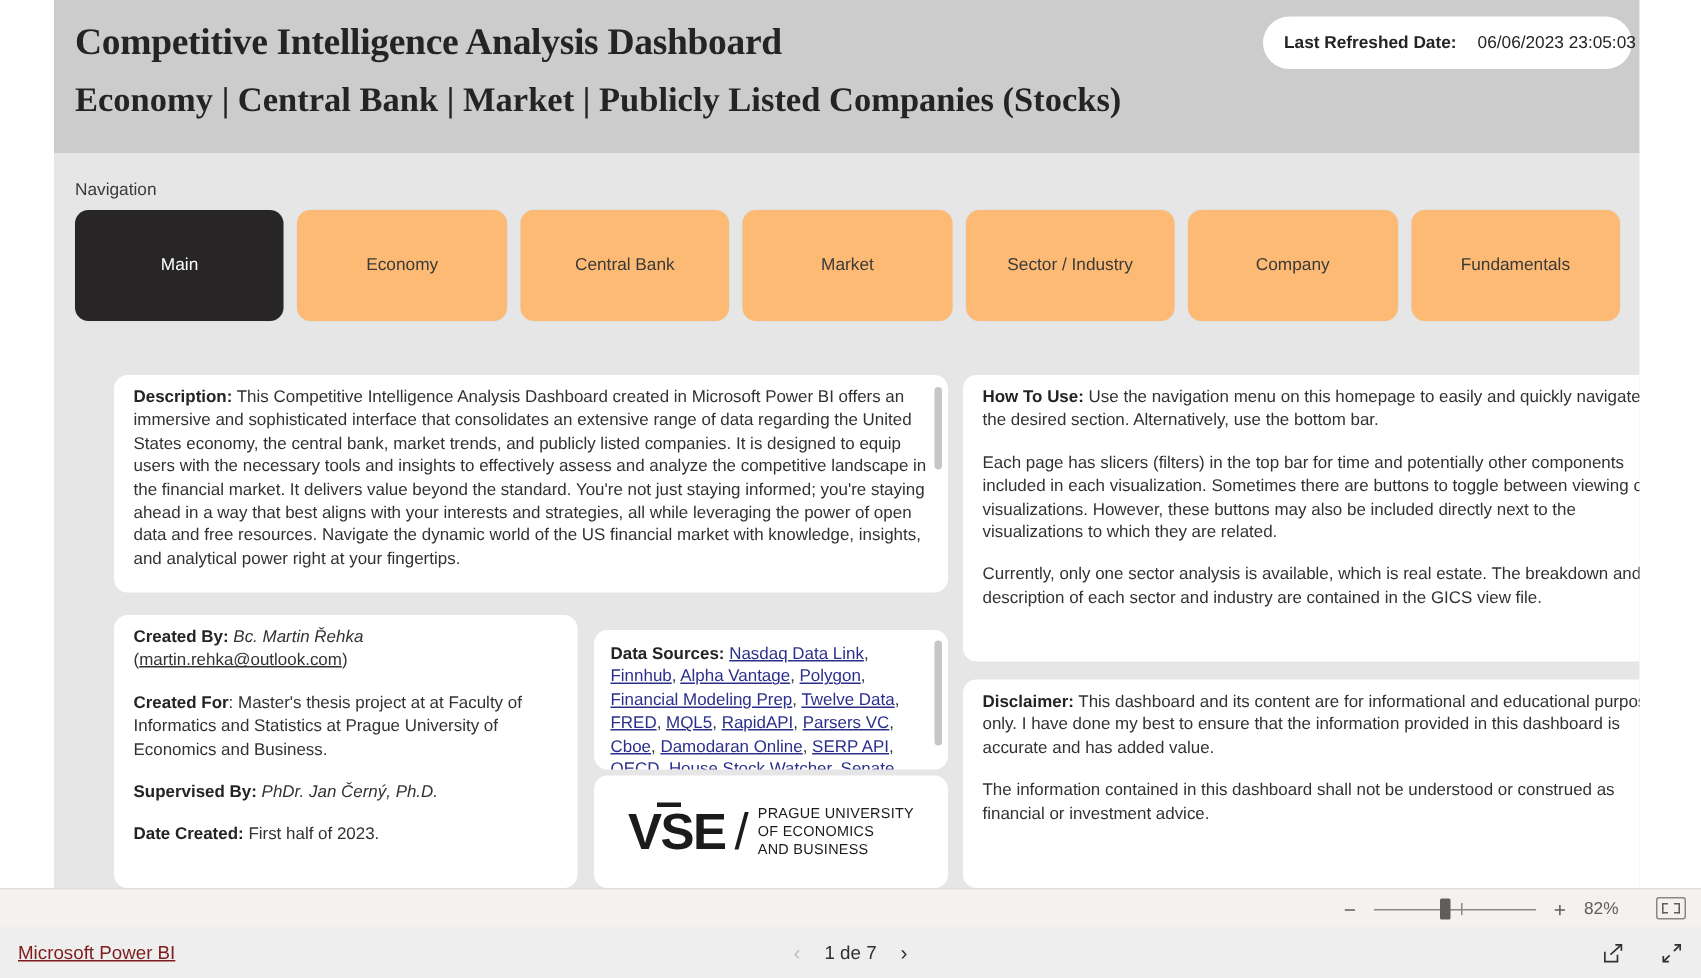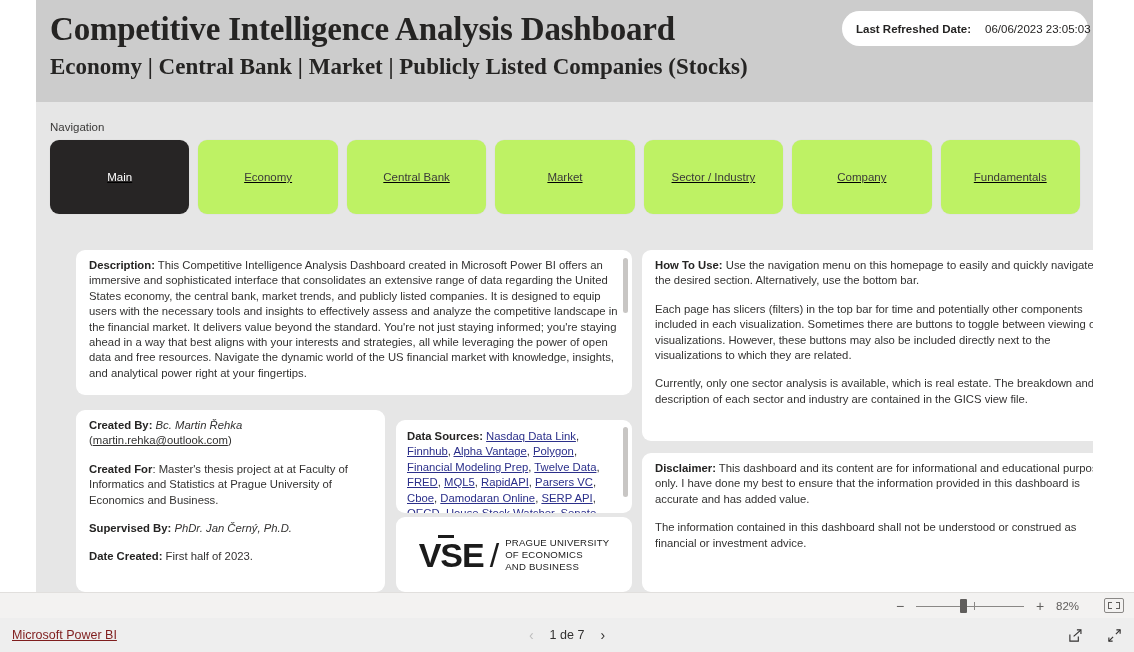--- a/index.html
+++ b/index.html
@@ -26,21 +26,21 @@
   .header-band {
     position: absolute;
     left: 0; top: 0; width: 1057px; height: 102px;
     background: #cccccc;
   }
   .title-main {
     position: absolute;
     left: 14px; top: 10px;
     font-family: "Liberation Serif", serif;
     font-weight: bold;
-    font-size: 33px;
+    font-size: 25px;
     line-height: 38px;
     color: #252423;
     letter-spacing: -0.2px;
   }
   .title-sub {
     position: absolute;
     left: 14px; top: 53px;
     font-family: "Liberation Serif", serif;
     font-weight: bold;
     font-size: 23px;
@@ -78,26 +78,25 @@
     left: 14px; top: 121px;
     font-size: 11.5px;
     color: #3b3a39;
   }
   .nav-row {
     position: absolute;
     left: 14px; top: 140px;
     width: 1030px; height: 74px;
     display: flex;
     gap: 9px;
-    text-decoration: underline;
   }
   .nav-tab {
     flex: 1 1 0;
     border-radius: 9px;
-    background: #bef264;
+    background: #fdba74;
     display: flex;
     align-items: center;
     justify-content: center;
     font-size: 11.5px;
     color: #3b3a39;
     cursor: pointer;
     box-shadow: 0 0 0 0.5px rgba(0,0,0,0.03);
   }
   .nav-tab.active {
     background: #272525;

